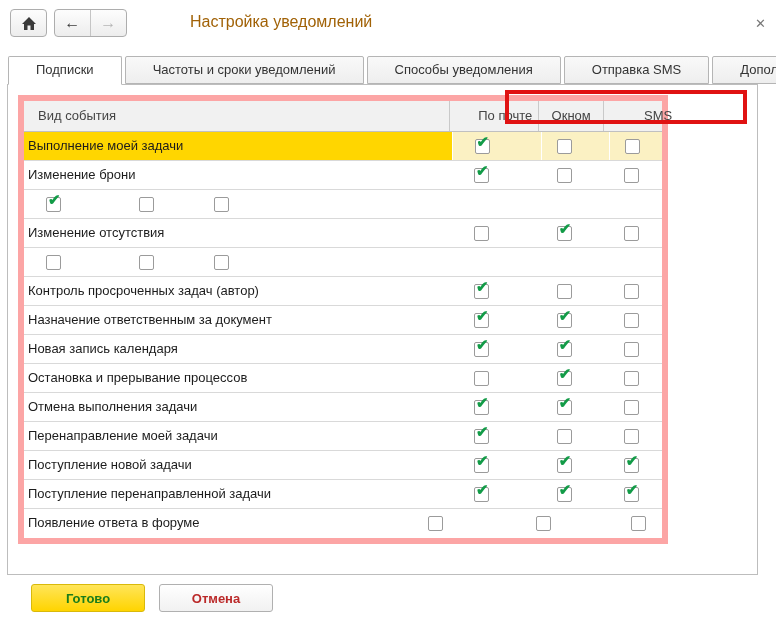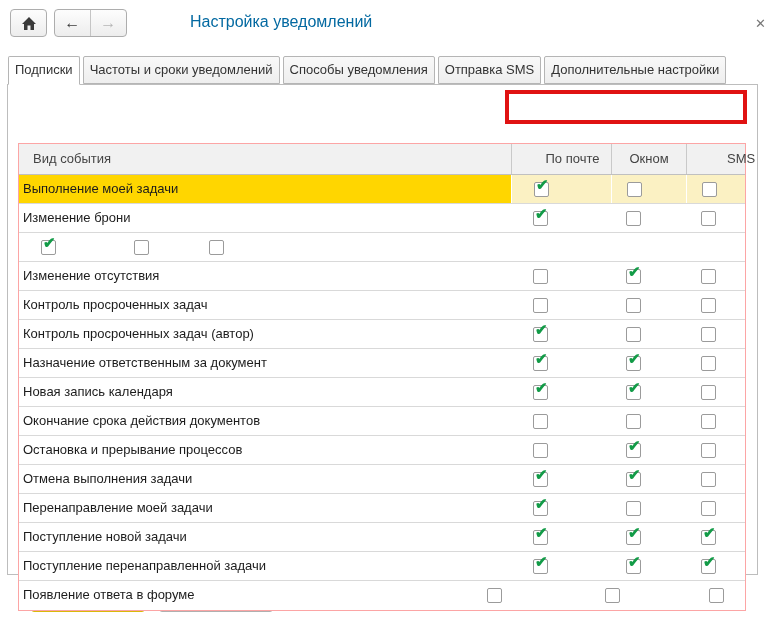--- a/index.html
+++ b/index.html
@@ -12,44 +12,44 @@
     background:linear-gradient(#fdfdfd,#ededed);
     border:1px solid #adadad; border-radius:4px;
     display:flex; align-items:center; justify-content:center;
   }
   .btn-home { left:10px; width:37px; }
   .nav-group { left:54px; width:73px; padding:0; }
   .nav-half { width:36px; height:100%; display:flex; align-items:center; justify-content:center;
     font-size:16px; font-weight:bold; }
   .nav-half.back { color:#3a3a3a; border-right:1px solid #c5c5c5; }
   .nav-half.fwd  { color:#b5b5b5; }
-  .page-title { position:absolute; left:190px; top:13px; font-size:16px; color:#0369a1; }
+  .page-title { position:absolute; left:190px; top:13px; font-size:16px; color:#a16207; }
   .close-x { position:absolute; right:10px; top:16px; font-size:13px; color:#777; cursor:default; }
 
   
   .tab-strip { position:absolute; left:8px; top:56px; height:29px; display:flex; z-index:3; }
   .tab {
-    height:28px; line-height:26px; padding:0 6px; margin-right:3px;
+    height:28px; line-height:26px; padding:0 27px; margin-right:3px;
     font-size:13px; color:#333; background:linear-gradient(#f9f9f9,#eeeeee);
     border:1px solid #b5b5b5; border-radius:2px 2px 0 0; white-space:nowrap;
   }
   .tab.active {
     background:#fff; height:29px; border-bottom:1px solid #fff;
     position:relative; z-index:4;
   }
 
   
   .panel {
     position:absolute; left:7px; top:84px; width:751px; height:491px;
     background:#fff; border:1px solid #bdbdbd; z-index:1;
   }
 
   
-  .grid { position:absolute; left:18px; top:95px; width:728px; z-index:2;
-    border:1px solid #fca5a5; background:#fff;margin-top:48px; }
+  .grid { position:absolute; left:18px; top:95px; width:650px; z-index:2;
+    border:6px solid #fca5a5; background:#fff; }
   .thead { display:flex; height:31px; background:var(--header_bg,#f1f1f1);
     border-bottom:1px solid #c0c0c0; }
   .th { font-size:13px; color:#444; line-height:30px; }
   .th.name { width:492px; padding-left:14px; }
   .th.c0 { width:100px; text-align:center; border-left:1px solid #c9c9c9;padding-left:22px; }
   .th.c1 { width:75px;  text-align:center; border-left:1px solid #c9c9c9; }
   .th.c2 { width:59px;  text-align:center; border-left:1px solid #c9c9c9;padding-left:40px; }
 
   .trow { display:flex; height:29px; border-bottom:1px solid #d9d9d9; background:#fff; }
   .trow:last-child { border-bottom:none;gap:39px; }
@@ -164,21 +164,20 @@
         <div class="cell chk c1">
           <div class="checkbox">
             <span class="mark">✔</span>
           </div>
         </div>
         <div class="cell chk c2">
           <div class="checkbox"></div>
         </div>
       </div>
       <div class="trow">
-        <div class="cell name">Контроль просроченных задач</div>
         <div class="cell chk c0">
           <div class="checkbox"></div>
         </div>
         <div class="cell chk c1">
           <div class="checkbox"></div>
         </div>
         <div class="cell chk c2">
           <div class="checkbox"></div>
         </div>
       </div>
@@ -216,32 +215,20 @@
         <div class="cell name">Новая запись календаря</div>
         <div class="cell chk c0">
           <div class="checkbox">
             <span class="mark">✔</span>
           </div>
         </div>
         <div class="cell chk c1">
           <div class="checkbox">
             <span class="mark">✔</span>
           </div>
-        </div>
-        <div class="cell chk c2">
-          <div class="checkbox"></div>
-        </div>
-      </div>
-      <div class="trow">
-        <div class="cell name">Окончание срока действия документов</div>
-        <div class="cell chk c0">
-          <div class="checkbox"></div>
-        </div>
-        <div class="cell chk c1">
-          <div class="checkbox"></div>
         </div>
         <div class="cell chk c2">
           <div class="checkbox"></div>
         </div>
       </div>
       <div class="trow">
         <div class="cell name">Остановка и прерывание процессов</div>
         <div class="cell chk c0">
           <div class="checkbox"></div>
         </div>

